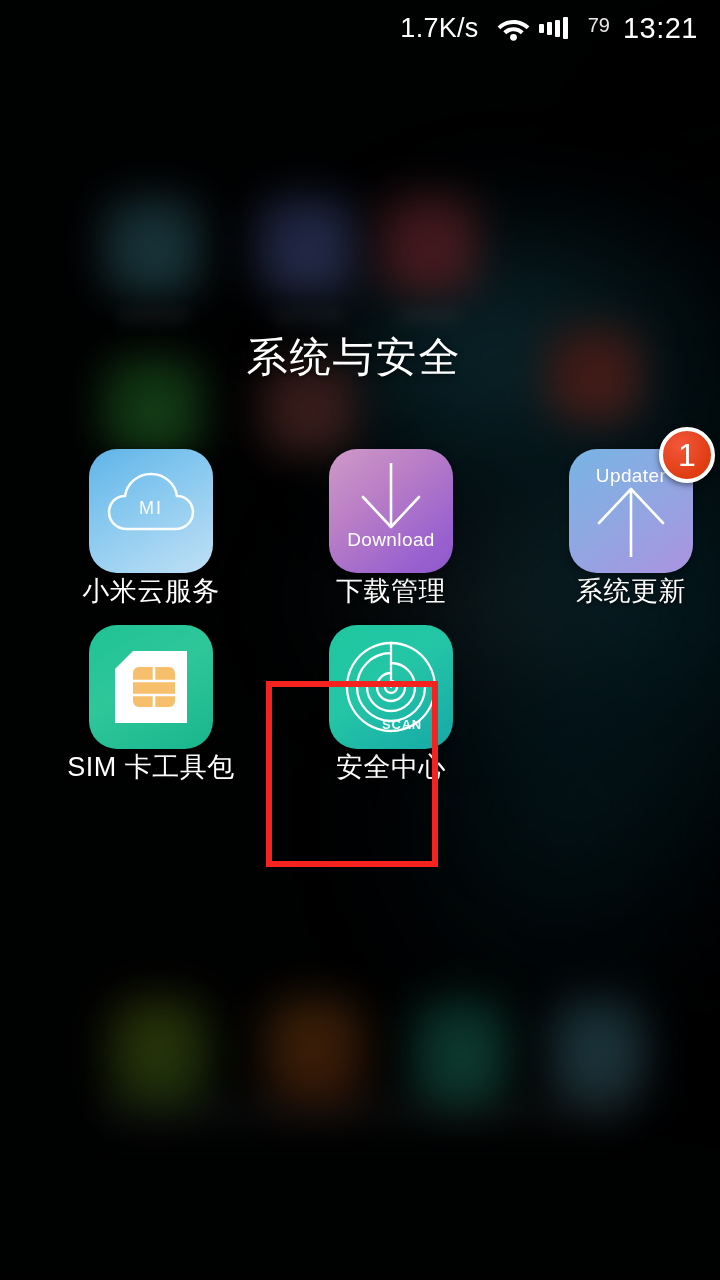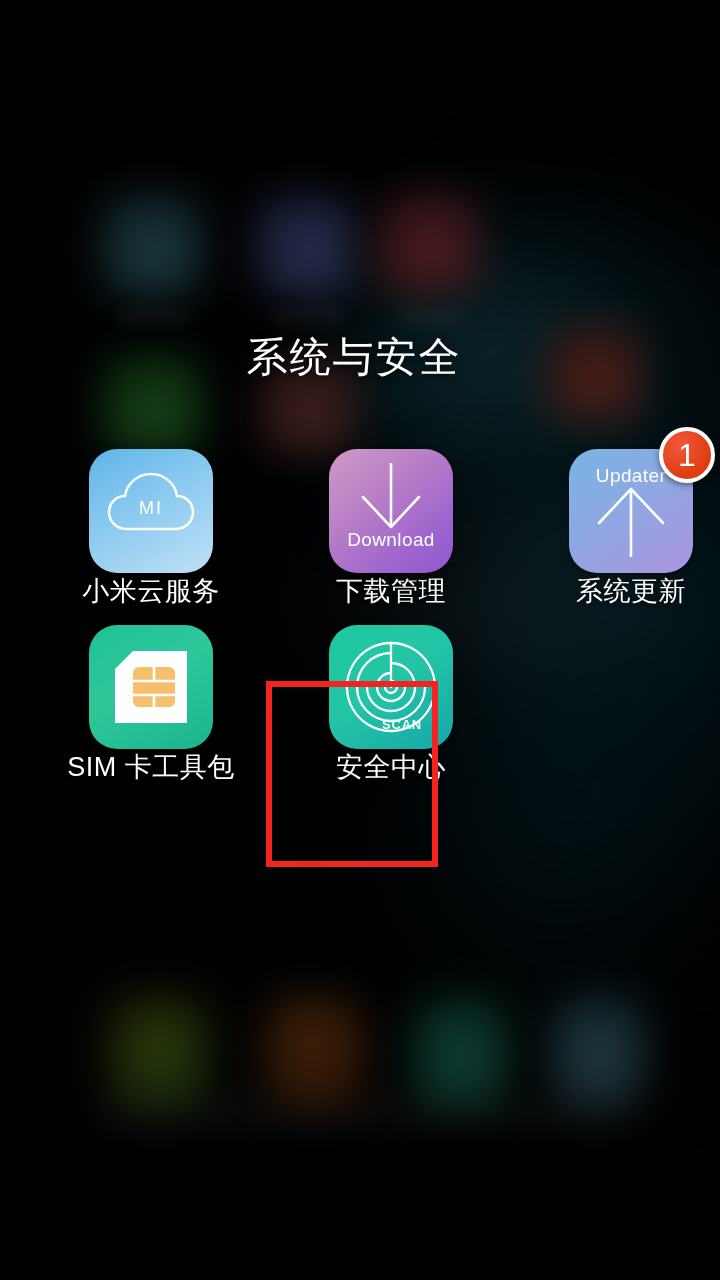--- a/index.html
+++ b/index.html
@@ -219,20 +219,42 @@
 
     <div class="dock-bar"></div>
     <div class="dock-ghost" style="left:112px; top:1000px; width:94px; height:104px; background:linear-gradient(150deg,#6c7a12,#4e8a22);"></div>
     <div class="dock-ghost" style="left:268px; top:1000px; width:94px; height:104px; background:linear-gradient(150deg,#a05a14,#8a3a14);"></div>
     <div class="dock-ghost" style="left:414px; top:1000px; width:92px; height:104px; background:linear-gradient(150deg,#157a62,#2aa487);"></div>
     <div class="dock-ghost" style="left:552px; top:1000px; width:92px; height:104px; background:linear-gradient(150deg,#3a7a8c,#54889a);"></div>
   </div>
 
   <div class="scrim"></div>
 
+  <div id="statusbar">
+    <span class="sb-item net-speed">1.7K/s</span>
+
+    <span class="sb-item">
+      <svg class="wifi-icon" width="33" height="25" viewBox="0 0 33 25" aria-hidden="true">
+        <path d="M16.5 4.0C10.2 4.0 4.6 6.5 0.6 10.4L3.4 13.3C6.8 10.0 11.4 8.0 16.5 8.0C21.6 8.0 26.2 10.0 29.6 13.3L32.4 10.4C28.4 6.5 22.8 4.0 16.5 4.0Z" fill="#fff"></path>
+        <path d="M16.5 11.2C12.5 11.2 8.9 12.8 6.3 15.3L9.2 18.2C11.1 16.4 13.6 15.3 16.5 15.3C19.4 15.3 21.9 16.4 23.8 18.2L26.7 15.3C24.1 12.8 20.5 11.2 16.5 11.2Z" fill="#fff"></path>
+        <circle cx="16.5" cy="21.3" r="3.4" fill="#fff"></circle>
+      </svg>
+    </span>
+
+    <span class="sb-item signal-bars">
+      <i></i>
+        <i></i>
+        <i></i>
+        <i></i>
+    </span>
+
+    <span class="sb-item battery-num">79</span>
+
+    <span class="sb-item clock">13:21</span>
+  </div>
 
   <div id="folder">
 
     <div id="folder-title">系统与安全</div>
 
     <div class="app-grid">
 
       <div class="app-row">
 
         <div class="app-cell">

